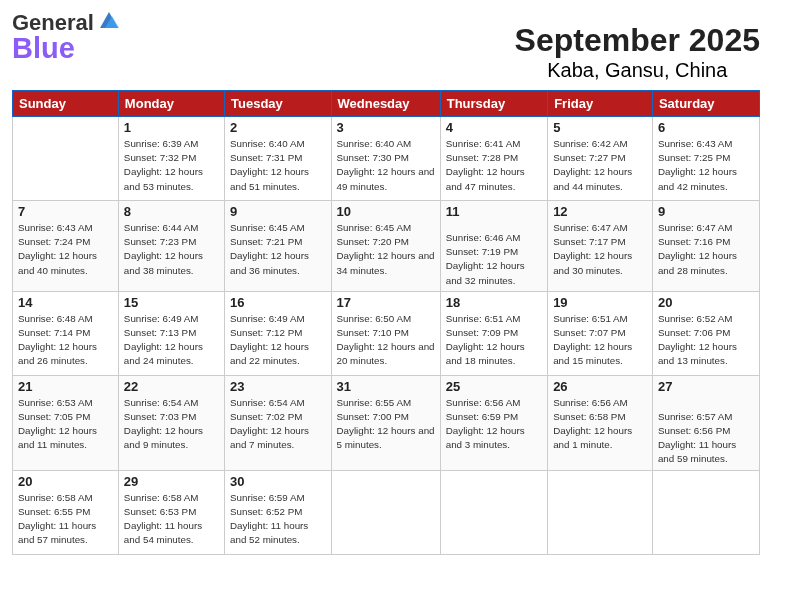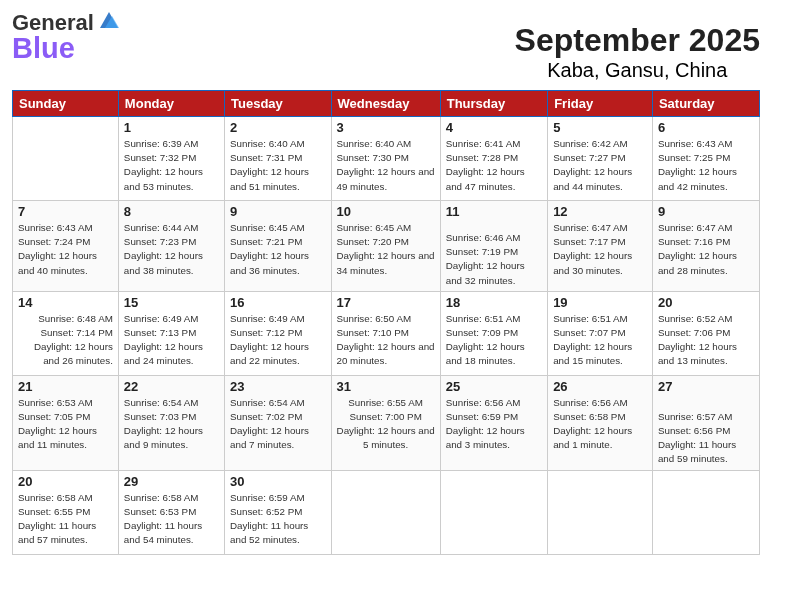--- a/index.html
+++ b/index.html
@@ -195,21 +195,21 @@
           <td>
             <span class="day-number">9</span>
             <div class="day-info" style="white-space: pre-line;">Sunrise: 6:47 AM
 Sunset: 7:16 PM
 Daylight: 12 hours and 28 minutes.</div>
           </td>
         </tr>
         <tr>
           <td>
             <span class="day-number">14</span>
-            <div class="day-info" style="white-space: pre-line; text-align: right;">Sunrise: 6:48 AM
+            <div class="day-info" style="white-space: pre-line;">Sunrise: 6:48 AM
 Sunset: 7:14 PM
 Daylight: 12 hours and 26 minutes.</div>
           </td>
           <td>
             <span class="day-number">15</span>
             <div class="day-info" style="white-space: pre-line;">Sunrise: 6:49 AM
 Sunset: 7:13 PM
 Daylight: 12 hours and 24 minutes.</div>
           </td>
           <td>
@@ -257,21 +257,21 @@
 Daylight: 12 hours and 9 minutes.</div>
           </td>
           <td>
             <span class="day-number">23</span>
             <div class="day-info" style="white-space: pre-line;">Sunrise: 6:54 AM
 Sunset: 7:02 PM
 Daylight: 12 hours and 7 minutes.</div>
           </td>
           <td>
             <span class="day-number">31</span>
-            <div class="day-info" style="white-space: pre-line; text-align: center;">Sunrise: 6:55 AM
+            <div class="day-info" style="white-space: pre-line;">Sunrise: 6:55 AM
 Sunset: 7:00 PM
 Daylight: 12 hours and 5 minutes.</div>
           </td>
           <td>
             <span class="day-number">25</span>
             <div class="day-info" style="white-space: pre-line;">Sunrise: 6:56 AM
 Sunset: 6:59 PM
 Daylight: 12 hours and 3 minutes.</div>
           </td>
           <td>

